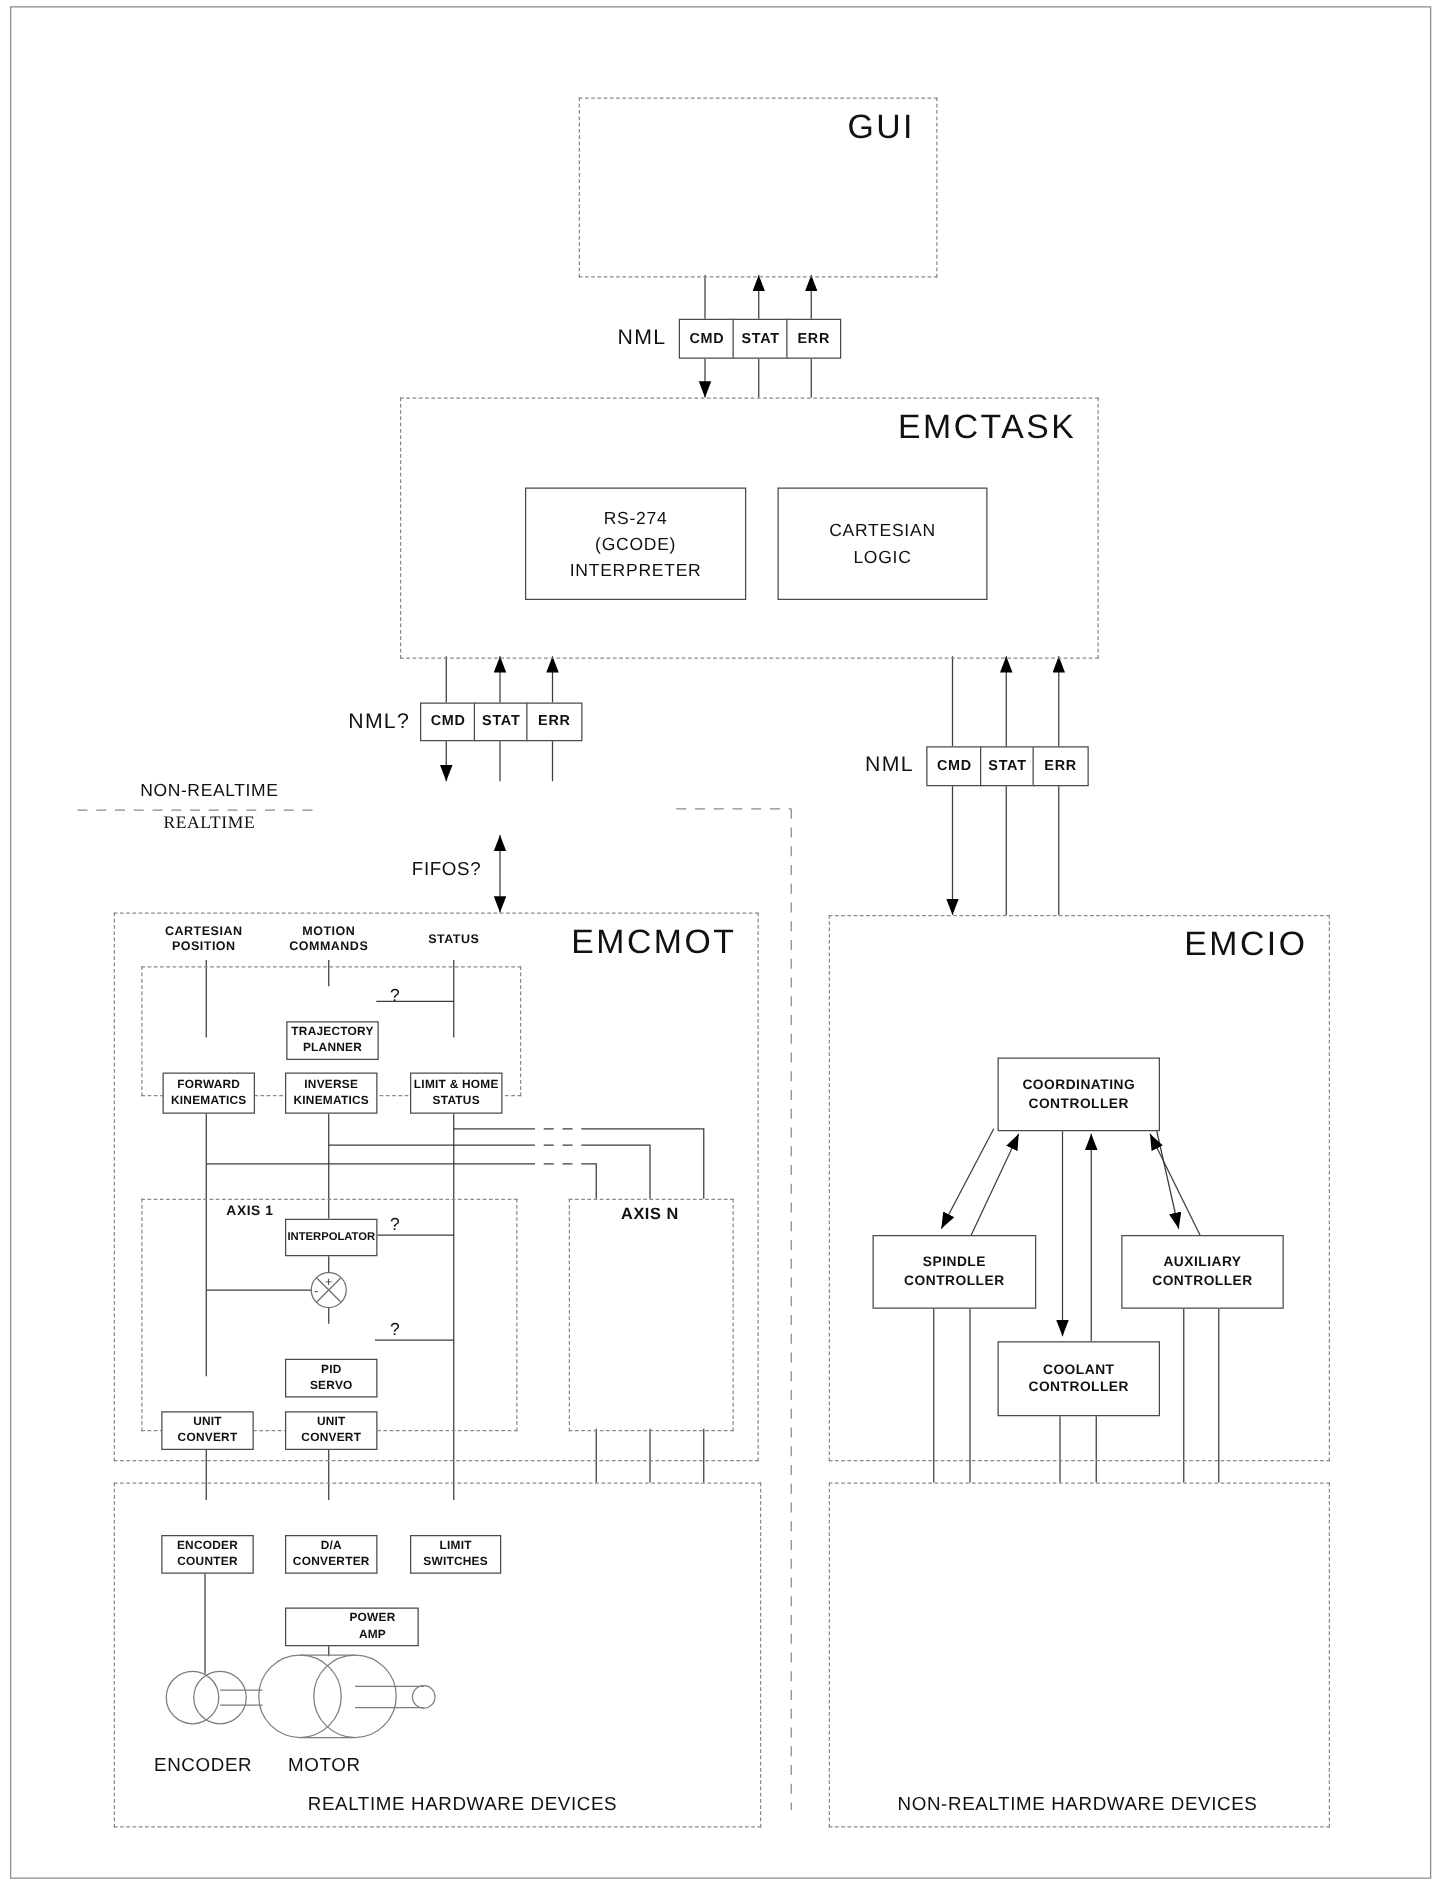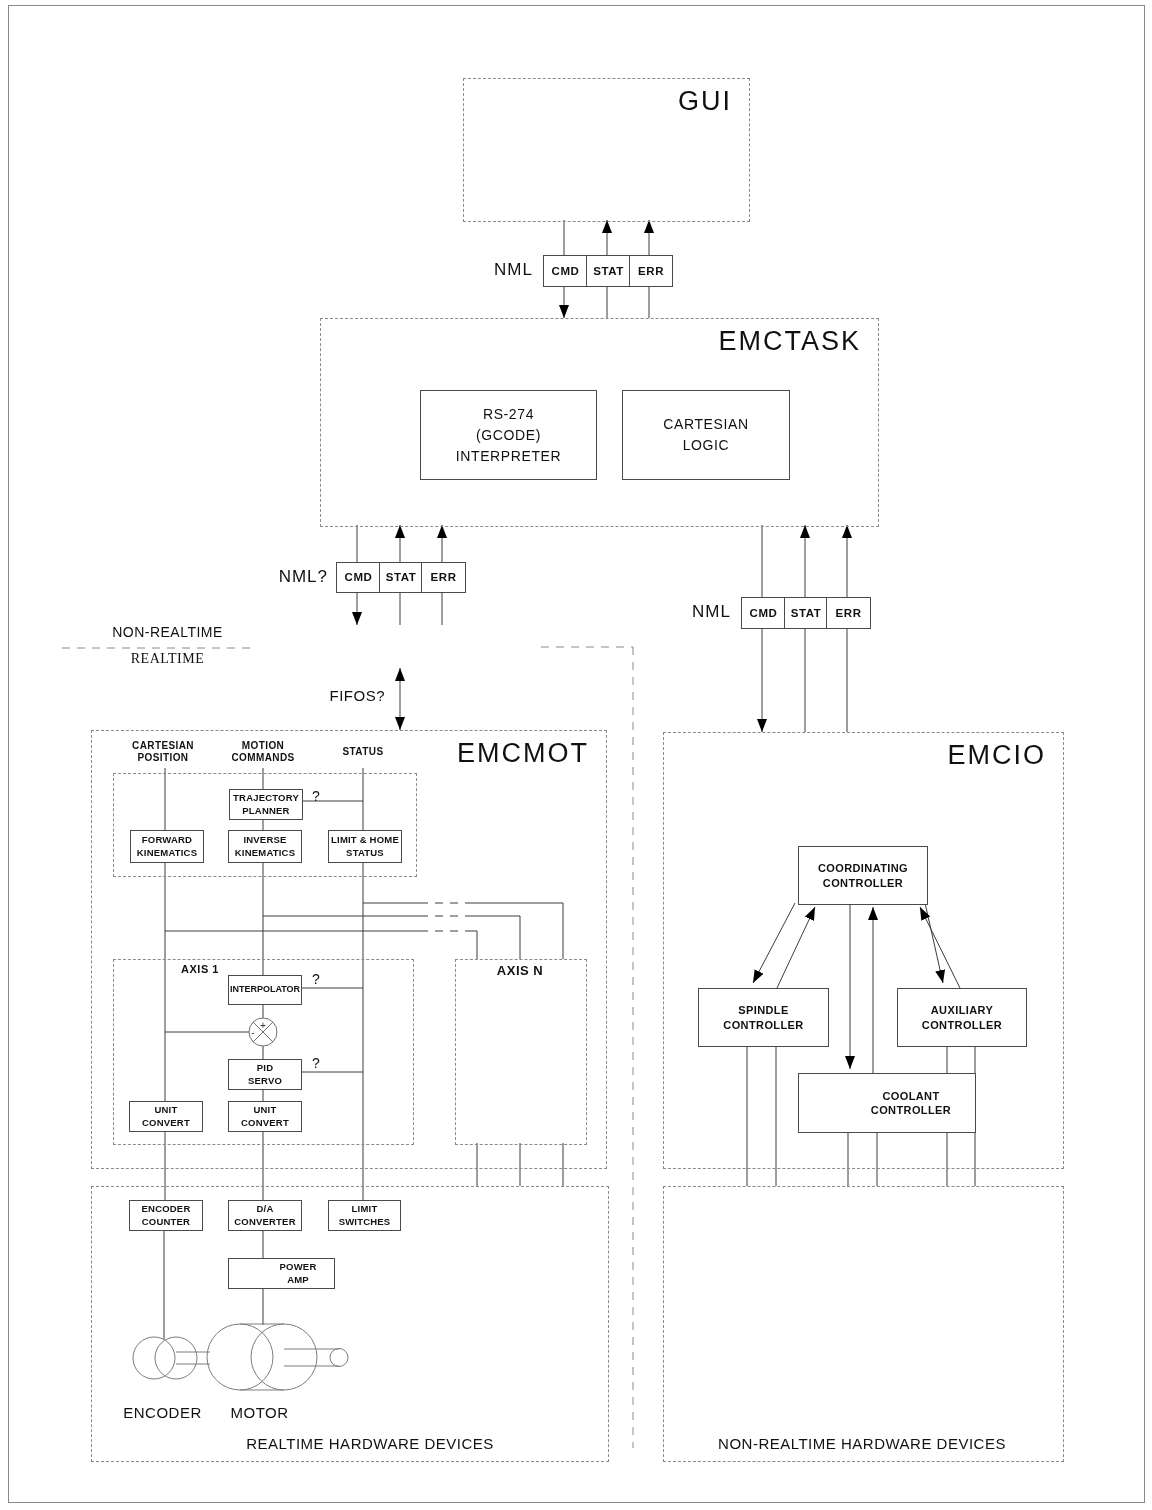--- a/index.html
+++ b/index.html
@@ -9,21 +9,21 @@
   }
   .pageborder{position:absolute;left:8px;top:5px;width:1135px;height:1496px;border:1px solid #8a8a8a;}
   svg{position:absolute;left:0;top:0;}
   .dbox{position:absolute;border:1px dashed #8a8a8a;background:transparent;}
   .sbox{
     position:absolute;border:1px solid #4a4a4a;background:#fff;
     display:flex;align-items:center;justify-content:center;
     text-align:center;font-weight:700;white-space:pre-line;line-height:1.28;color:#111;
   }
   .cell{font-size:11.5px;letter-spacing:0.6px;}
-  .tiny{font-size:9.5px;letter-spacing:0.2px;}
+  .tiny{font-size:9.5px;letter-spacing:0.2px;margin-top:28px;}
   .mid{font-size:11px;letter-spacing:0.4px;}
   .big{font-size:14px;letter-spacing:0.6px;line-height:1.5;}
   .lbl{position:absolute;white-space:pre-line;text-align:center;font-weight:700;line-height:1.2;color:#111;}
   .mod-title{position:absolute;top:7px;right:17px;font-size:27px;font-weight:400;letter-spacing:2px;color:#111;white-space:nowrap;}
   .nml{font-size:17px;font-weight:400;letter-spacing:1px;text-align:right;}
   .col{font-size:10px;letter-spacing:0.4px;}
   .q{font-size:14px;font-weight:400;}
   .hwt{font-size:15px;letter-spacing:0.5px;font-weight:400;}
 </style>
 </head>
@@ -221,21 +221,21 @@
 
   <div class="dbox" style="left:663px;top:732px;width:399px;height:435px;">
     <div class="mod-title">EMCIO</div>
   </div>
   <div class="sbox mid" style="left:798px;top:846px;width:128px;height:57px;">COORDINATING
 CONTROLLER</div>
   <div class="sbox mid" style="left:698px;top:988px;width:129px;height:57px;">SPINDLE
 CONTROLLER</div>
   <div class="sbox mid" style="left:897px;top:988px;width:128px;height:57px;">AUXILIARY
 CONTROLLER</div>
-  <div class="sbox mid" style="left:798px;top:1073px;width:128px;height:58px;padding-left:48px;">COOLANT
+  <div class="sbox mid" style="left:798px;top:1073px;width:128px;height:58px;">COOLANT
 CONTROLLER</div>
 
   <div class="dbox" style="left:91px;top:1186px;width:516px;height:274px;"></div>
   <div class="sbox tiny" style="left:129px;top:1200px;width:72px;height:29px;">ENCODER
 COUNTER</div>
   <div class="sbox tiny" style="left:228px;top:1200px;width:72px;height:29px;">D/A
 CONVERTER</div>
   <div class="sbox tiny" style="left:328px;top:1200px;width:71px;height:29px;">LIMIT
 SWITCHES</div>
   <div class="sbox tiny" style="left:228px;top:1258px;width:72px;height:29px;padding-left:33px;">POWER

